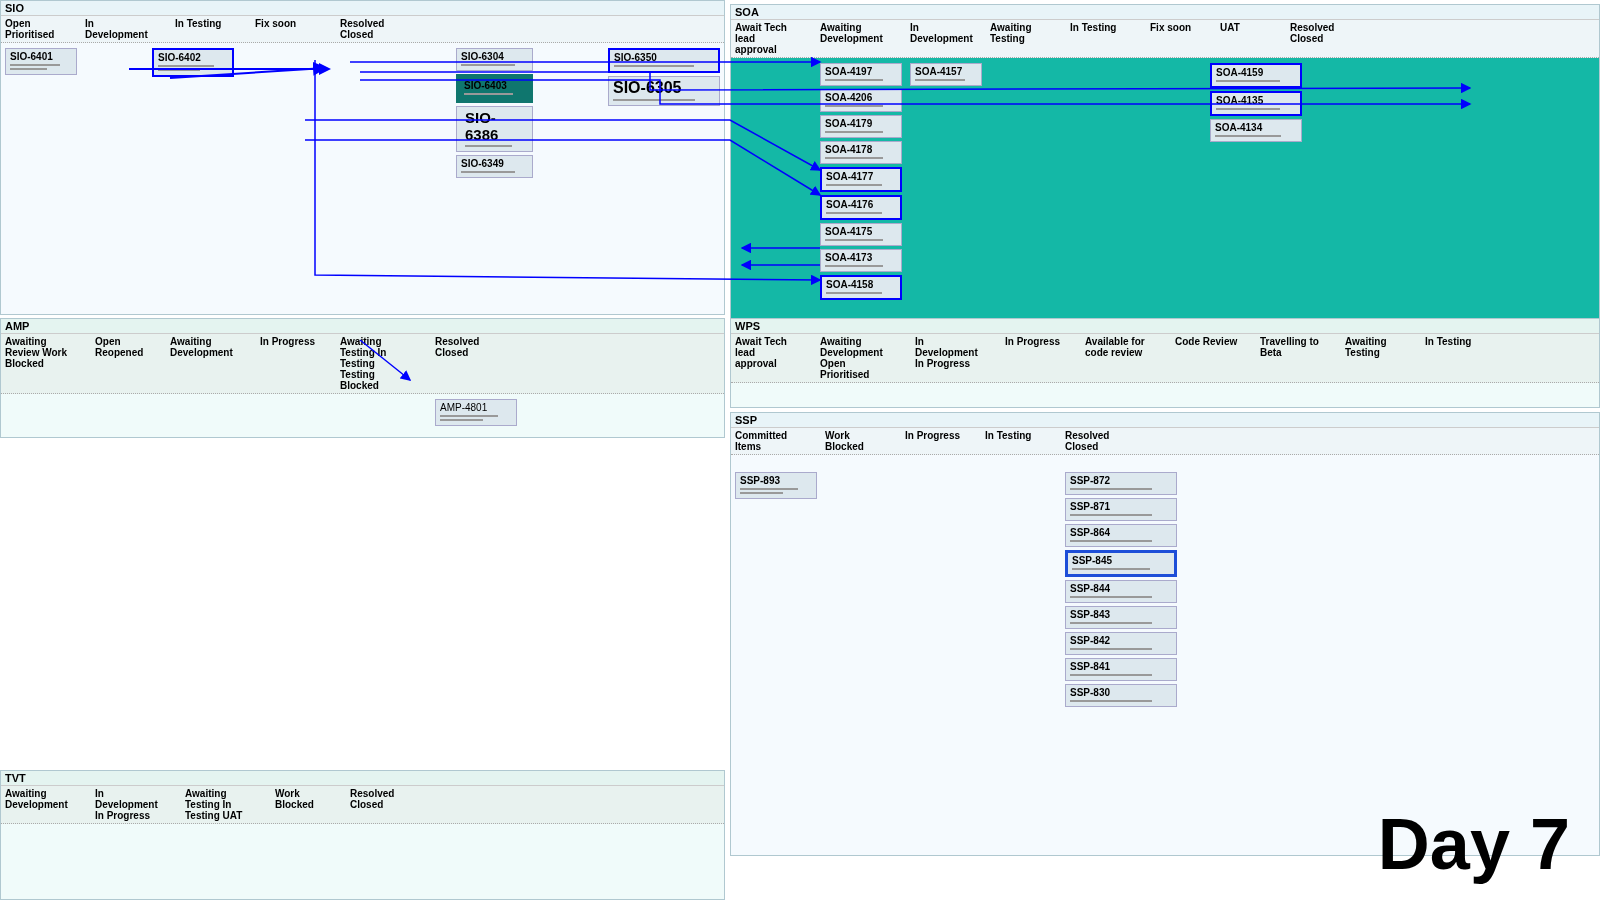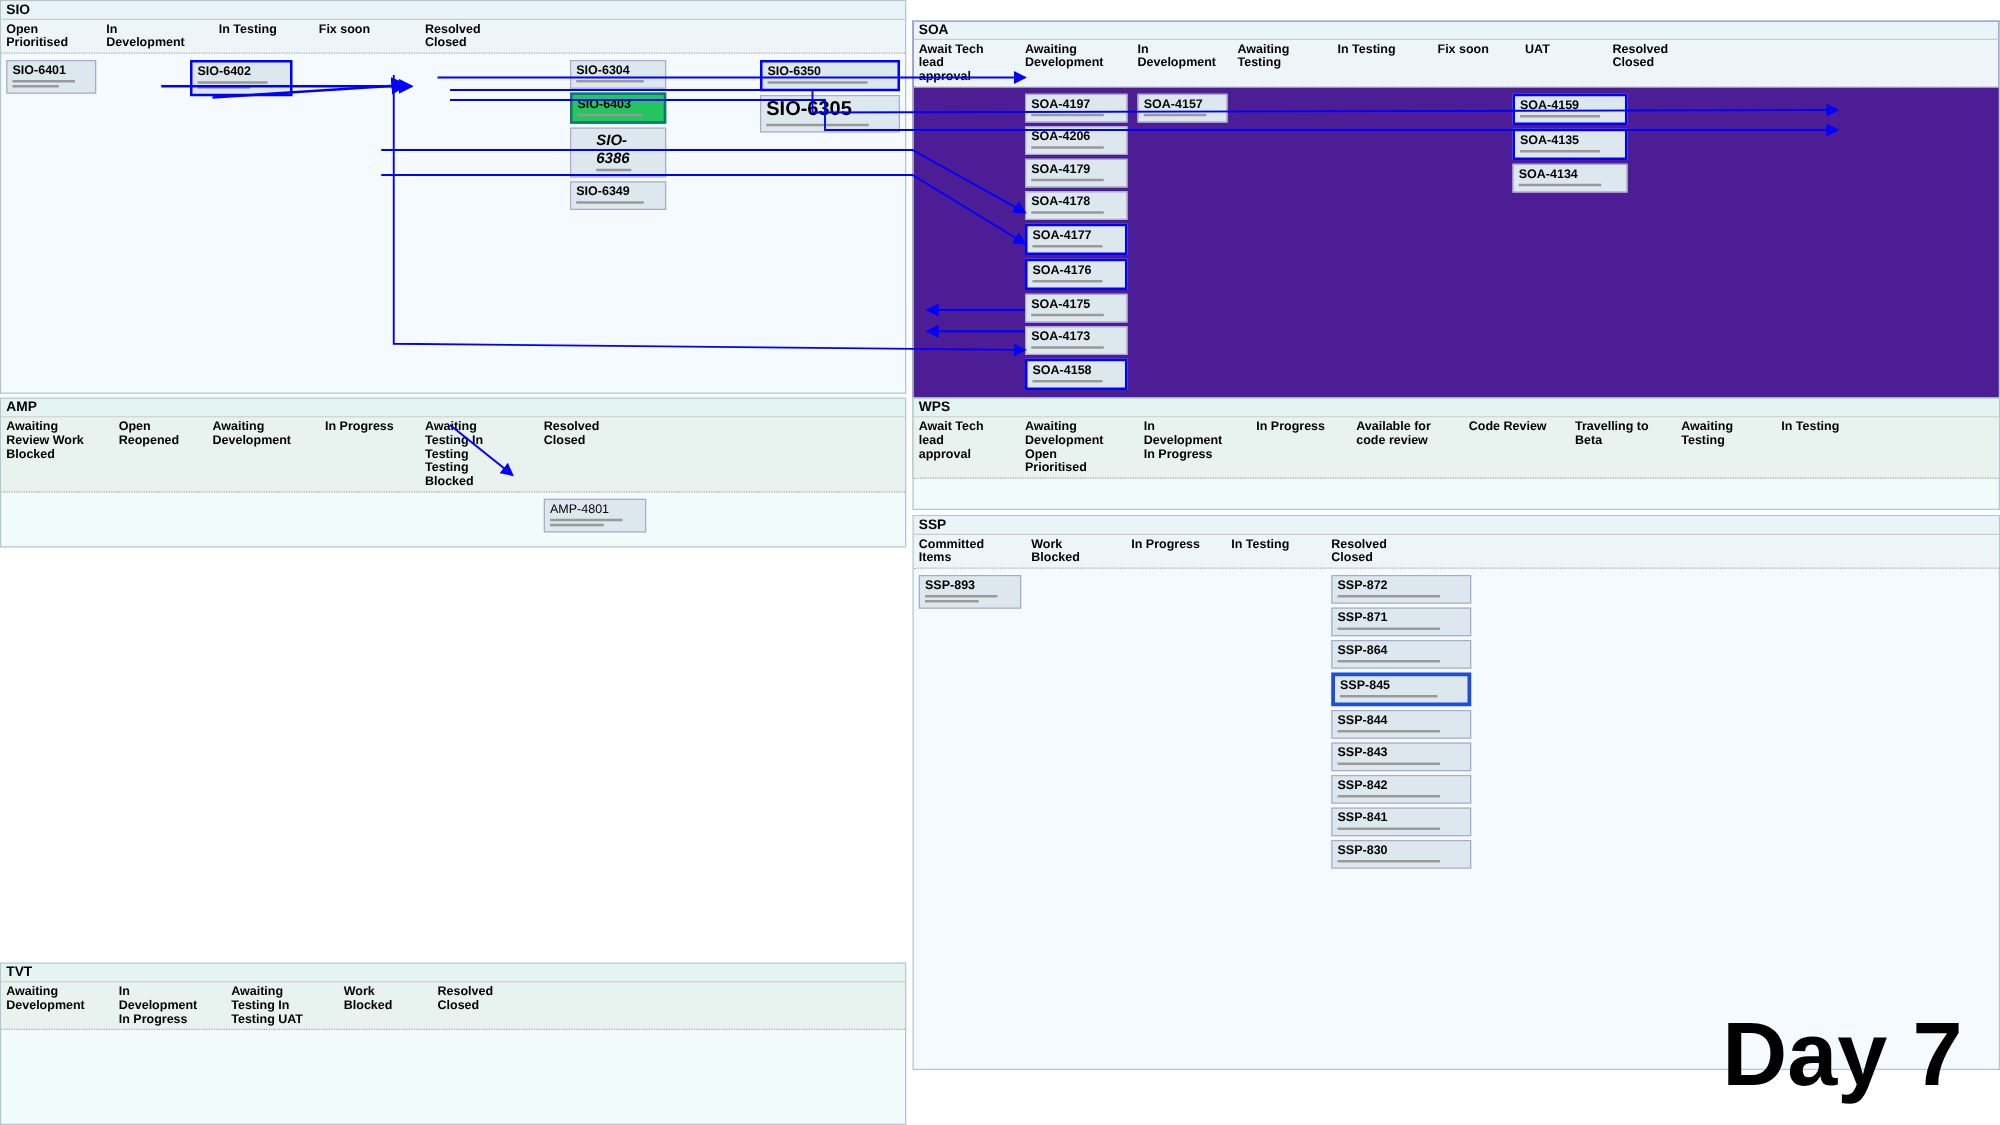--- a/index.html
+++ b/index.html
@@ -30,22 +30,22 @@
     <div style="display:flex; padding:3px 0; min-height:260px;justify-content:space-between;">
       <div style="width:80px; padding:2px 4px; flex-shrink:0;">
         <div style="background:#dde8ee; border:1px solid #aac; padding:2px 4px; margin-bottom:3px; font-size:10px; font-weight:bold; min-width:60px;">SIO-6401<div style="height:2px;background:#999;margin:2px 0;width:80%"></div><div style="height:2px;background:#999;margin:2px 0;width:60%"></div></div>
       </div>
       <div style="width:90px; padding:2px 4px; flex-shrink:0;">
         <div style="background:#dde8ee; border:2px solid #00f; padding:2px 4px; margin-bottom:3px; font-size:10px; font-weight:bold;">SIO-6402<div style="height:2px;background:#999;margin:2px 0;width:80%"></div><div style="height:2px;background:#999;margin:2px 0;width:60%"></div></div>
       </div>
       <div style="width:80px; padding:2px 4px; flex-shrink:0;"></div>
       <div style="width:85px; padding:2px 4px; flex-shrink:0;">
         <div style="background:#dde8ee; border:1px solid #aac; padding:2px 4px; margin-bottom:3px; font-size:10px; font-weight:bold;">SIO-6304<div style="height:2px;background:#999;margin:2px 0;width:80%"></div></div>
-        <div style="background:#22c55e; border:2px solid #0f766e; padding:2px 4px; margin-bottom:3px; font-size:10px; font-weight:bold;">SIO-6403<div style="height:2px;background:#999;margin:2px 0;width:80%"></div></div>
-        <div style="background:#dde8ee; border:1px solid #aac; padding:2px 20px; margin-bottom:3px; font-size:12px; font-weight:bold;font-style:italic;">SIO-6386<div style="height:2px;background:#999;margin:2px 0;width:80%"></div></div>
+        <div style="background:#0f766e; border:4px solid #0f766e; padding:2px 4px; margin-bottom:3px; font-size:10px; font-weight:bold;">SIO-6403<div style="height:2px;background:#999;margin:2px 0;width:80%"></div></div>
+        <div style="background:#dde8ee; border:1px solid #aac; padding:2px 8px; margin-bottom:3px; font-size:15px; font-weight:bold;">SIO-6386<div style="height:2px;background:#999;margin:2px 0;width:80%"></div></div>
         <div style="background:#dde8ee; border:1px solid #aac; padding:2px 4px; margin-bottom:3px; font-size:10px; font-weight:bold;">SIO-6349<div style="height:2px;background:#999;margin:2px 0;width:80%"></div></div>
       </div>
       <div style="width:120px; padding:2px 4px; flex-shrink:0;">
         <div style="background:#dde8ee; border:2px solid #00f; padding:2px 4px; margin-bottom:3px; font-size:10px; font-weight:bold;">SIO-6350<div style="height:2px;background:#999;margin:2px 0;width:80%"></div></div>
         <div style="background:#dde8ee; border:1px solid #aac; padding:2px 4px; margin-bottom:3px; font-size:16px; font-weight:bold;">SIO-6305<div style="height:2px;background:#999;margin:2px 0;width:80%"></div></div>
       </div>
     </div>
 
     <svg style="position:absolute;top:0;left:0;width:100%;height:100%;pointer-events:none;">
 
@@ -53,21 +53,21 @@
         <marker id="ah1" markerWidth="6" markerHeight="6" refX="5" refY="3" orient="auto">
           <path d="M0,0 L6,3 L0,6 Z" fill="blue"></path>
         </marker>
       </defs>
 
       <line x1="128" y1="68" x2="328" y2="68" stroke="blue" stroke-width="2" marker-end="url(#ah1)"></line>
 
     </svg>
   </div>
 
-  <div style="position:absolute; left:730px; top:16px; width:870px; height:367px; border:1px solid #b0c8d0; background:#4c1d95; overflow:hidden;">
+  <div style="position:absolute; left:730px; top:4px; width:870px; height:367px; border:1px solid #b0c8d0; background:#14b8a6; overflow:hidden;">
     <div style="font-weight:bold; font-size:11px; padding:1px 4px; color:#000; background:#e8f4f8; border-bottom:1px solid #ccc;">SOA</div>
     <div style="display:flex; border-bottom:1px dotted #aaa; background:#eef5f8; padding:1px 0; flex-wrap:nowrap;">
       <div style="width:85px; font-size:10px; font-weight:bold; padding:1px 4px; color:#000; flex-shrink:0;">Await Tech<br>lead<br>approval</div>
       <div style="width:90px; font-size:10px; font-weight:bold; padding:1px 4px; color:#000; flex-shrink:0;">Awaiting<br>Development</div>
       <div style="width:80px; font-size:10px; font-weight:bold; padding:1px 4px; color:#000; flex-shrink:0;">In<br>Development</div>
       <div style="width:80px; font-size:10px; font-weight:bold; padding:1px 4px; color:#000; flex-shrink:0;">Awaiting<br>Testing</div>
       <div style="width:80px; font-size:10px; font-weight:bold; padding:1px 4px; color:#000; flex-shrink:0;">In Testing</div>
       <div style="width:70px; font-size:10px; font-weight:bold; padding:1px 4px; color:#000; flex-shrink:0;">Fix soon</div>
       <div style="width:70px; font-size:10px; font-weight:bold; padding:1px 4px; color:#000; flex-shrink:0;">UAT</div>
       <div style="width:100px; font-size:10px; font-weight:bold; padding:1px 4px; color:#000; flex-shrink:0;">Resolved<br>Closed</div>
@@ -139,21 +139,21 @@
 
   <div style="position:absolute; left:730px; top:412px; width:870px; height:444px; border:1px solid #b0c8d0; background:#f5fafe; overflow:hidden;">
     <div style="font-weight:bold; font-size:11px; padding:1px 4px; color:#000; background:#e8f4f8; border-bottom:1px solid #ccc;">SSP</div>
     <div style="display:flex; border-bottom:1px dotted #aaa; background:#eef5f8; padding:1px 0;">
       <div style="width:90px; font-size:10px; font-weight:bold; padding:1px 4px; color:#000; flex-shrink:0;">Committed<br>Items</div>
       <div style="width:80px; font-size:10px; font-weight:bold; padding:1px 4px; color:#000; flex-shrink:0;">Work<br>Blocked</div>
       <div style="width:80px; font-size:10px; font-weight:bold; padding:1px 4px; color:#000; flex-shrink:0;">In Progress</div>
       <div style="width:80px; font-size:10px; font-weight:bold; padding:1px 4px; color:#000; flex-shrink:0;">In Testing</div>
       <div style="width:120px; font-size:10px; font-weight:bold; padding:1px 4px; color:#000; flex-shrink:0;">Resolved<br>Closed</div>
     </div>
-    <div style="display:flex; padding:3px 0;">
+    <div style="display:flex; padding:3px 0;margin-top:12px;">
       <div style="width:90px; padding:2px 4px; flex-shrink:0;">
         <div style="background:#dde8ee;border:1px solid #aac;padding:2px 4px;margin-bottom:3px;font-size:10px;font-weight:bold;">SSP-893<div style="height:2px;background:#999;margin:2px 0;width:80%"></div><div style="height:2px;background:#999;margin:2px 0;width:60%"></div></div>
       </div>
       <div style="width:80px; padding:2px 4px; flex-shrink:0;"></div>
       <div style="width:80px; padding:2px 4px; flex-shrink:0;"></div>
       <div style="width:80px; padding:2px 4px; flex-shrink:0;"></div>
       <div style="width:120px; padding:2px 4px; flex-shrink:0;">
         <div style="background:#dde8ee;border:1px solid #aac;padding:2px 4px;margin-bottom:3px;font-size:10px;font-weight:bold;">SSP-872<div style="height:2px;background:#999;margin:2px 0;width:80%"></div></div>
         <div style="background:#dde8ee;border:1px solid #aac;padding:2px 4px;margin-bottom:3px;font-size:10px;font-weight:bold;">SSP-871<div style="height:2px;background:#999;margin:2px 0;width:80%"></div></div>
         <div style="background:#dde8ee;border:1px solid #aac;padding:2px 4px;margin-bottom:3px;font-size:10px;font-weight:bold;">SSP-864<div style="height:2px;background:#999;margin:2px 0;width:80%"></div></div>

